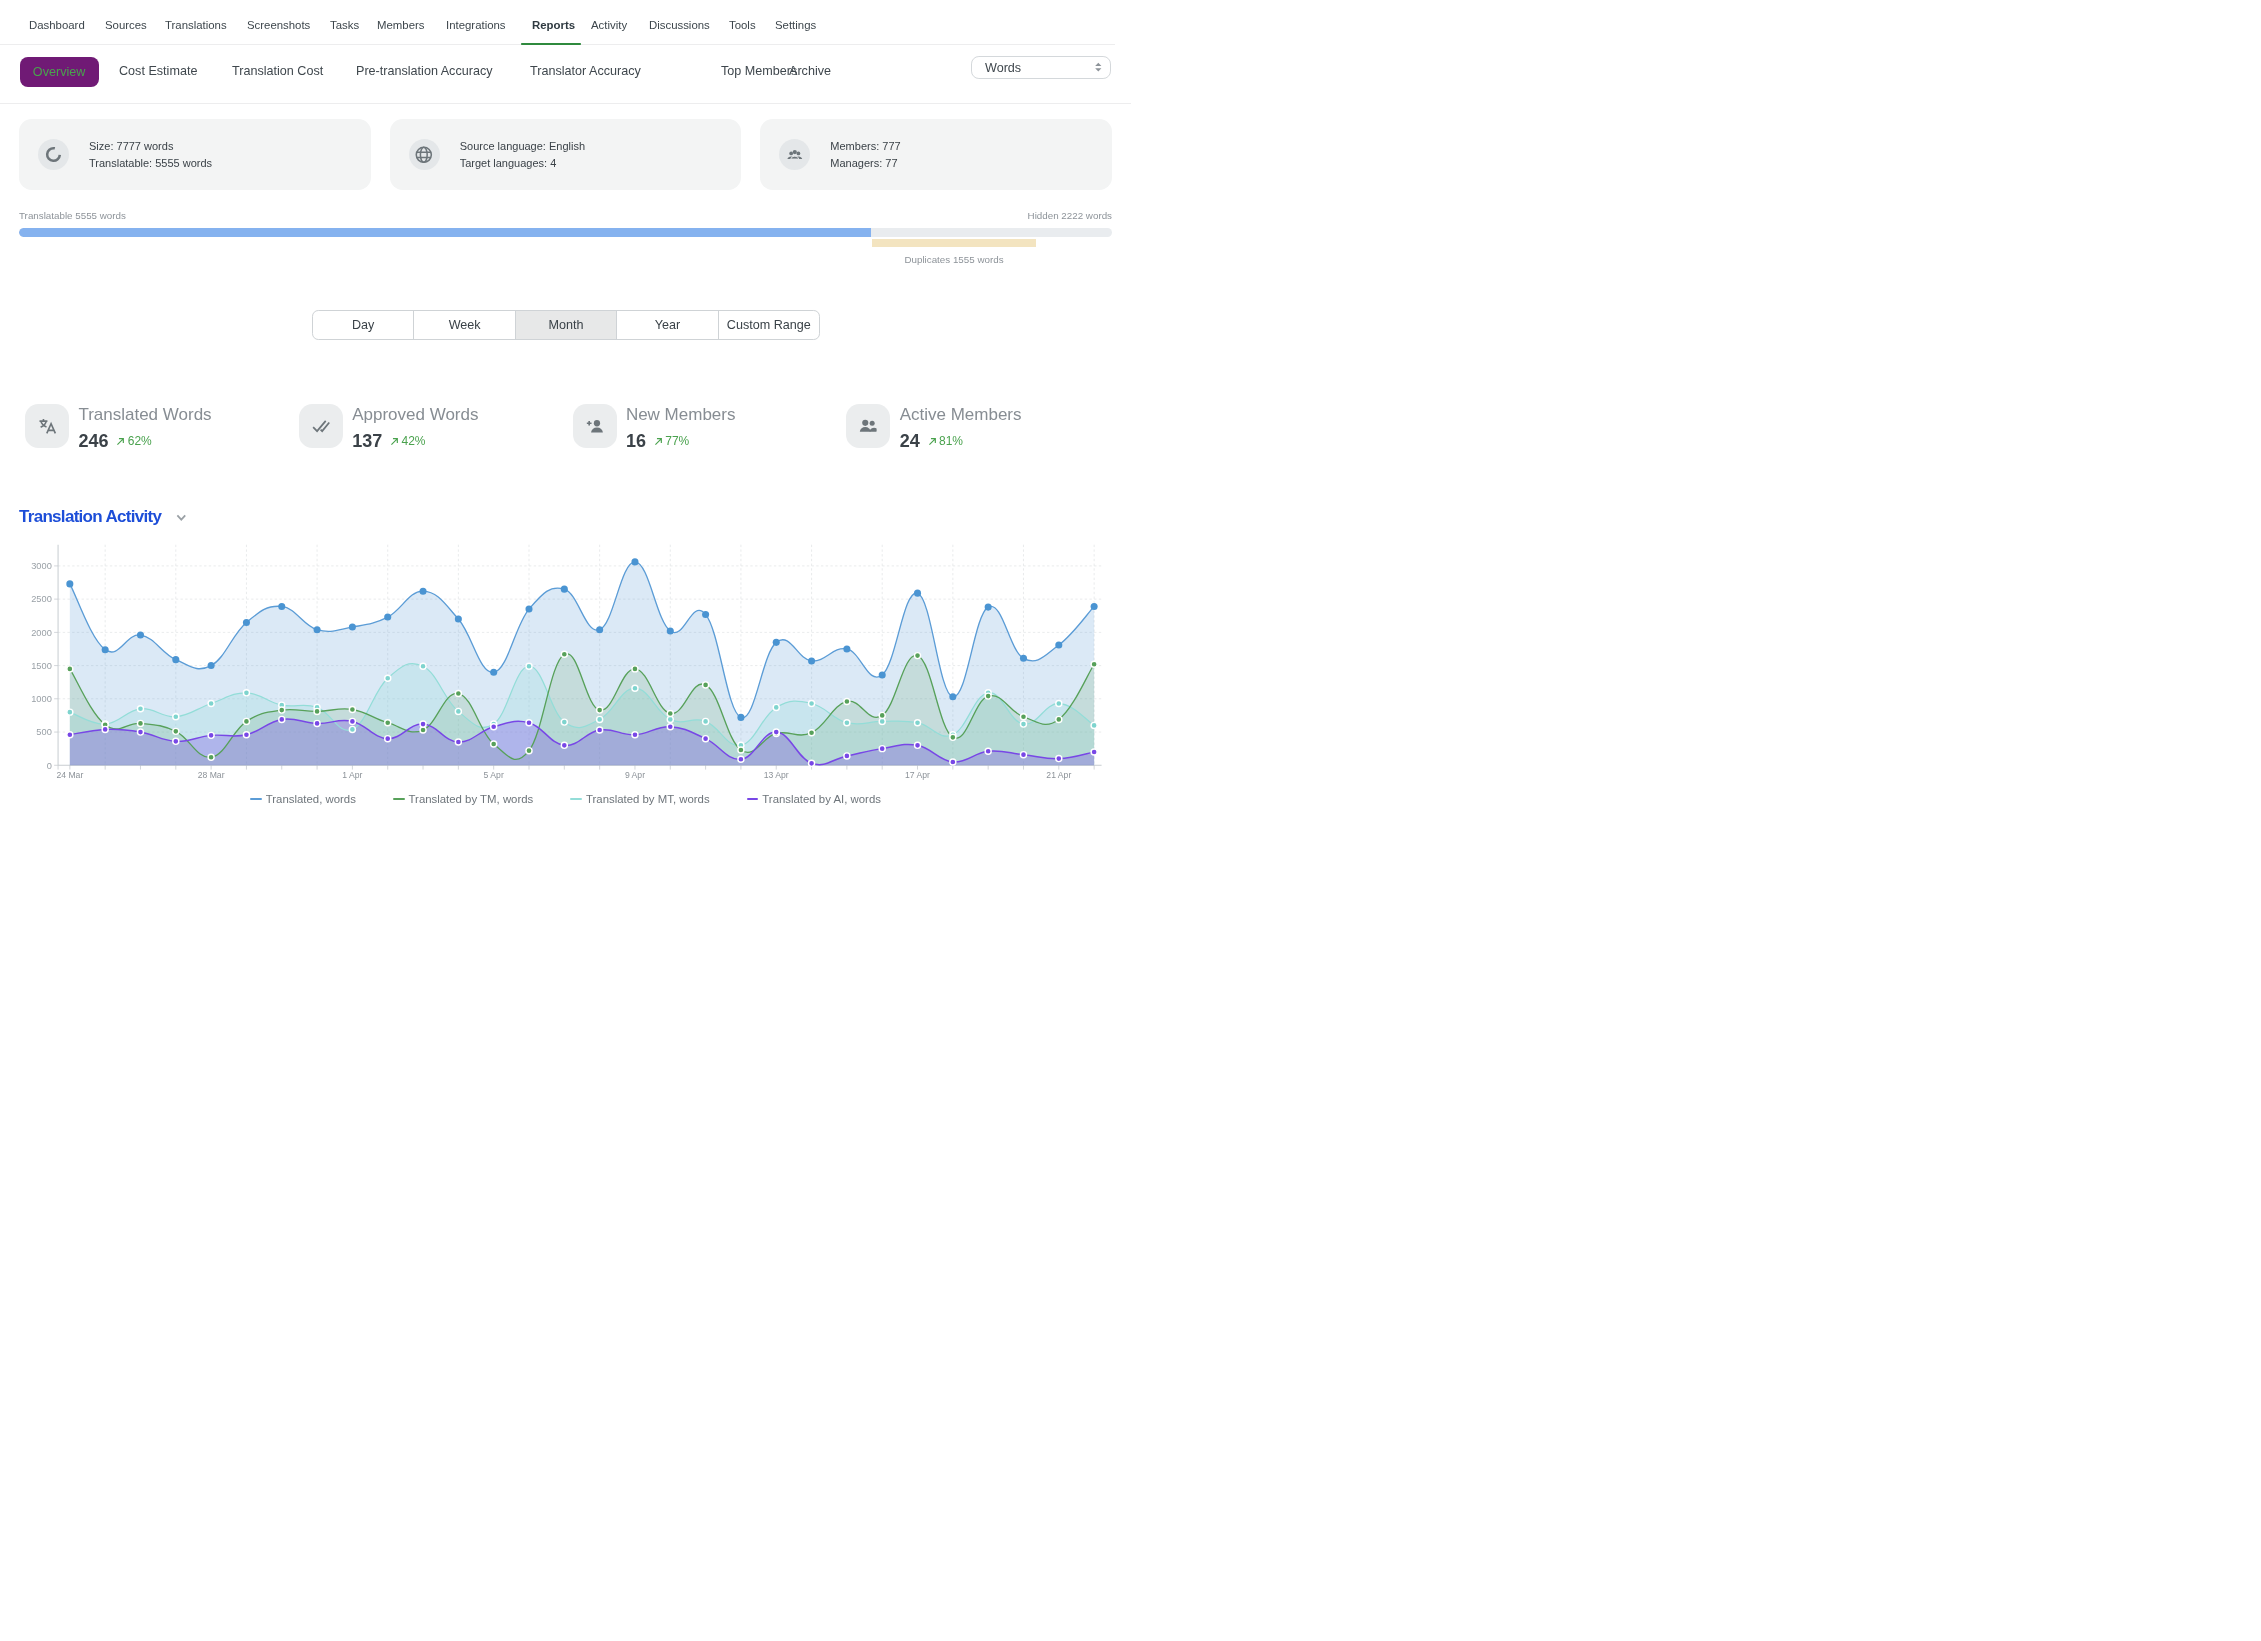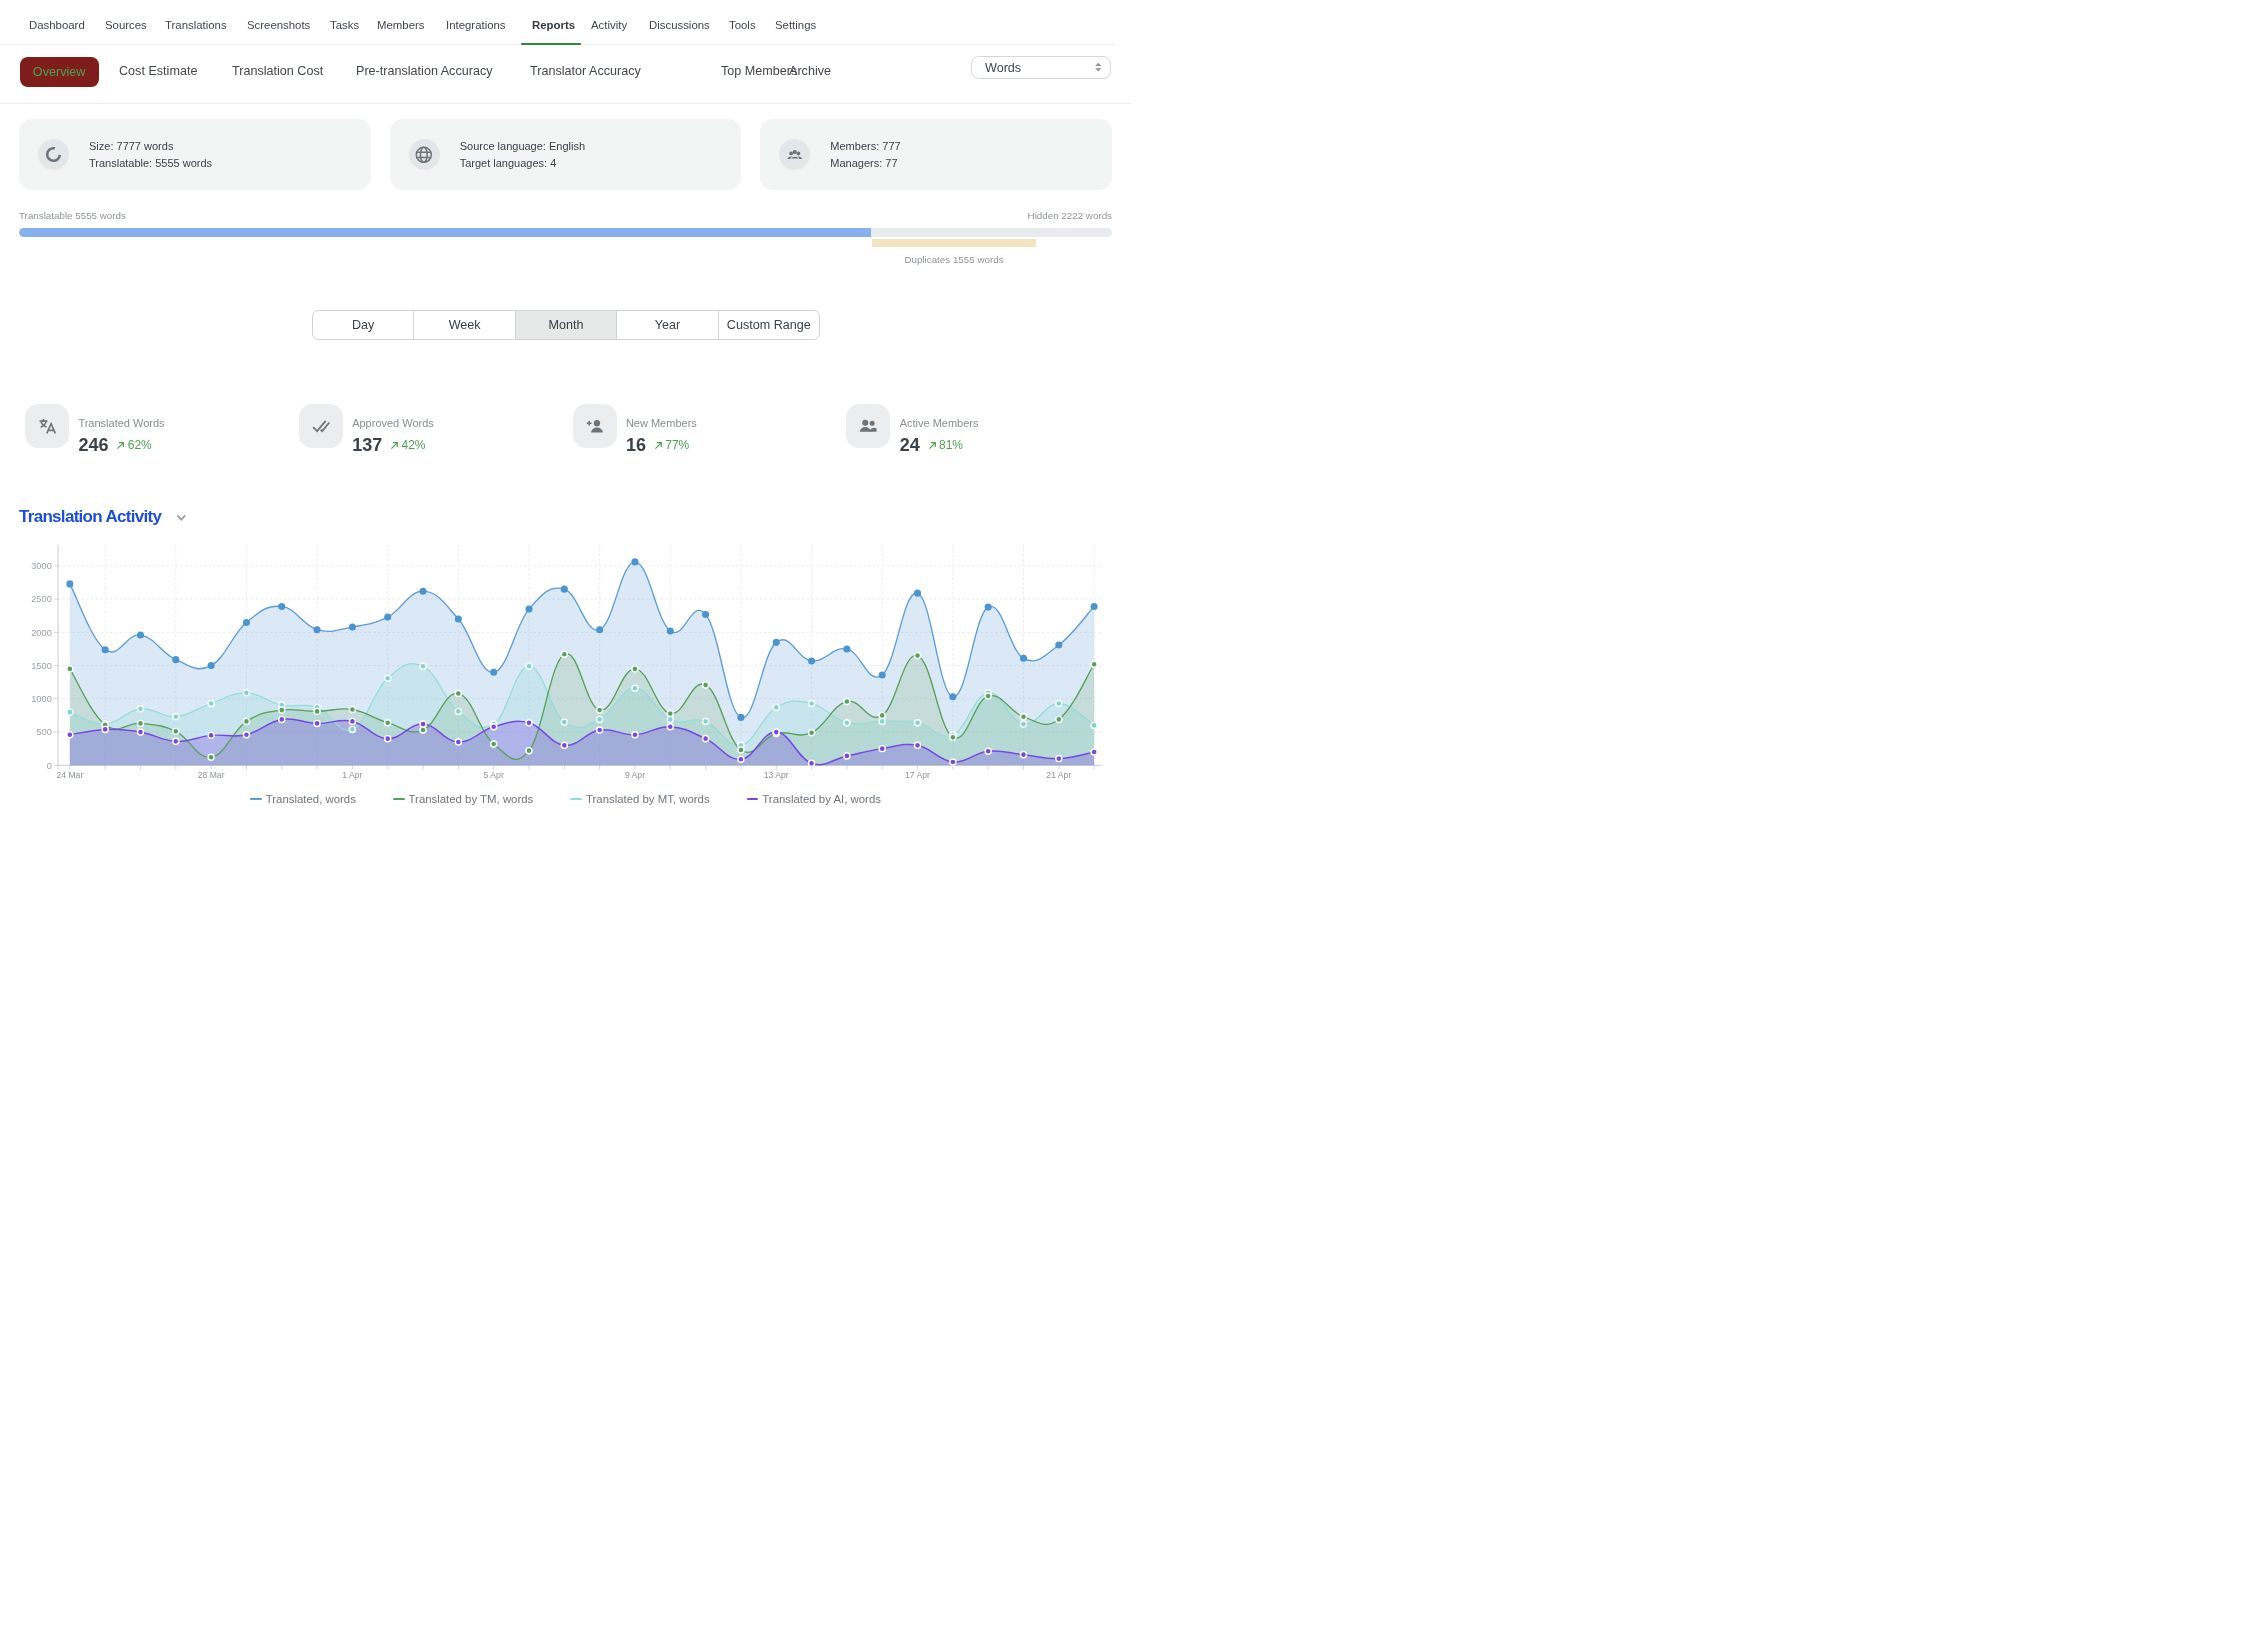--- a/index.html
+++ b/index.html
@@ -1,40 +1,40 @@
 <!DOCTYPE html>
 <html style="font-size:12.6px"><head><meta charset="utf-8"><style>
 *{margin:0;padding:0;box-sizing:border-box}
 body{font-family:"Liberation Sans",sans-serif;background:#fff;width:1131px;height:821px;position:relative;overflow:hidden}
 .abs{position:absolute}
 .nav{left:0;top:0;width:1115px;height:45px;border-bottom:0.8px solid #ededee}
 .ni{position:absolute;top:18.5px;font-size:11.4px;color:#3d464c}
 .ni.act{font-weight:700;color:#2f3a41}
 .ul{position:absolute;left:521px;top:43px;width:60px;height:2.4px;background:#2f8a3e;border-radius:0.8px}
-.pill{position:absolute;left:19.6px;top:57px;width:79px;height:30px;background:#7f1d1d;color:#4aa24e;border-radius:7.9px;display:flex;align-items:center;justify-content:center;font-size:12.6px}
+.pill{position:absolute;left:19.6px;top:57px;width:79px;height:30px;background:#701a75;color:#4aa24e;border-radius:7.9px;display:flex;align-items:center;justify-content:center;font-size:12.6px}
 .ti{position:absolute;top:64px;font-size:12.6px;color:#3f474d}
 .tabline{position:absolute;left:0;top:103px;width:1131px;border-bottom:0.8px solid #ededee}
 .sel{position:absolute;left:971px;top:56px;width:140px;height:23px;border:0.8px solid #d4d8db;border-radius:7.9px;display:flex;align-items:center;padding:0 7px 0 13px;font-size:12.6px;color:#3f474d;justify-content:space-between}
 .cards{left:19px;top:119px;width:1093px;display:flex;gap:19px}
 .card{width:352px;height:71px;background:#f3f4f4;border-radius:12.6px;display:flex;align-items:center;padding-left:19px}
 .cico{width:31px;height:31px;border-radius:50%;background:#e4e7e9;display:flex;align-items:center;justify-content:center;flex:none}
 .ctxt{margin-left:20px;font-size:11px;color:#3b4248;line-height:16.3px}
 .plabel{font-size:9.8px;color:#8d9399}
 .bar{left:19px;top:228px;width:1093px;height:9.4px;border-radius:5.1px;background:#e9ecef;overflow:hidden}
 .bar>div{height:9.4px;background:#85b2ef;width:852px;border-radius:5.1px 0 0 5.1px}
 .dup{left:872px;top:239px;width:164px;height:8.2px;background:#f3e4c0}
 .seg{left:312px;top:310px;width:508px;height:30px;border:0.8px solid #cfd3d6;border-radius:6.3px;display:flex;overflow:hidden}
 .seg div{flex:1;display:flex;align-items:center;justify-content:center;font-size:12.6px;color:#3a4248;border-left:0.8px solid #cfd3d6}
 .seg div:first-child{border-left:none}
 .seg div.on{background:#e7e8e8}
 .stats{left:25px;top:404px;width:1095px;display:flex}
 .stat{width:274px;display:flex}
 .sico{width:44px;height:44px;border-radius:13.3px;background:#ebedee;display:flex;align-items:center;justify-content:center;flex:none}
 .stxt{margin-left:9.4px}
-.slab{font-size:11px;color:#878d93;margin-top:13px}
+.slab{font-size:17px;color:#878d93;margin-top:1px}
 .snum{font-size:18px;font-weight:700;color:#3b4248;margin-top:7px;display:flex;align-items:center;line-height:1}
 .spct{font-size:12px;color:#4aa24e;font-weight:400;margin-left:7.9px;display:flex;align-items:center;gap:2.4px}
 .title{left:19px;top:507px;font-size:17px;font-weight:700;color:#1d4ed8;letter-spacing:-0.7px;display:flex;align-items:flex-start}
 .legend{left:0;top:793px;width:1131px;display:flex;justify-content:center;gap:37px}
 .litem{display:flex;align-items:center;gap:3.1px;font-size:11.4px;color:#6d747a}
 .dash{width:11.8px;height:2.8px;border-radius:1.6px;flex:none;margin-right:0.8px}
 </style></head><body>
 <div class="abs nav">
     <div class="ni" style="left:29px">Dashboard</div>
     <div class="ni" style="left:105px">Sources</div>

